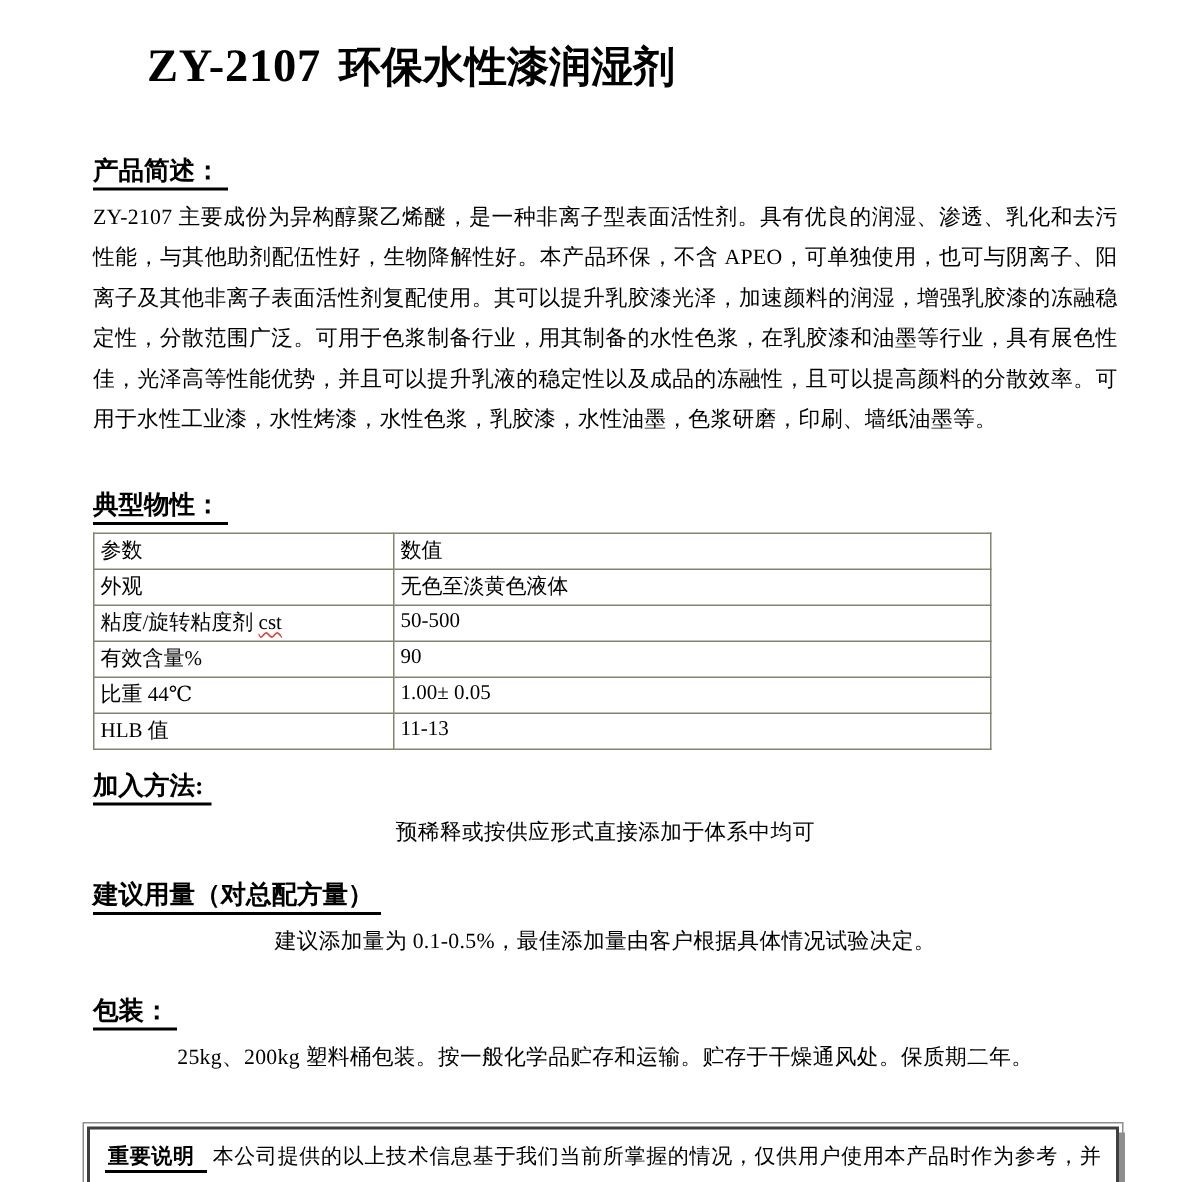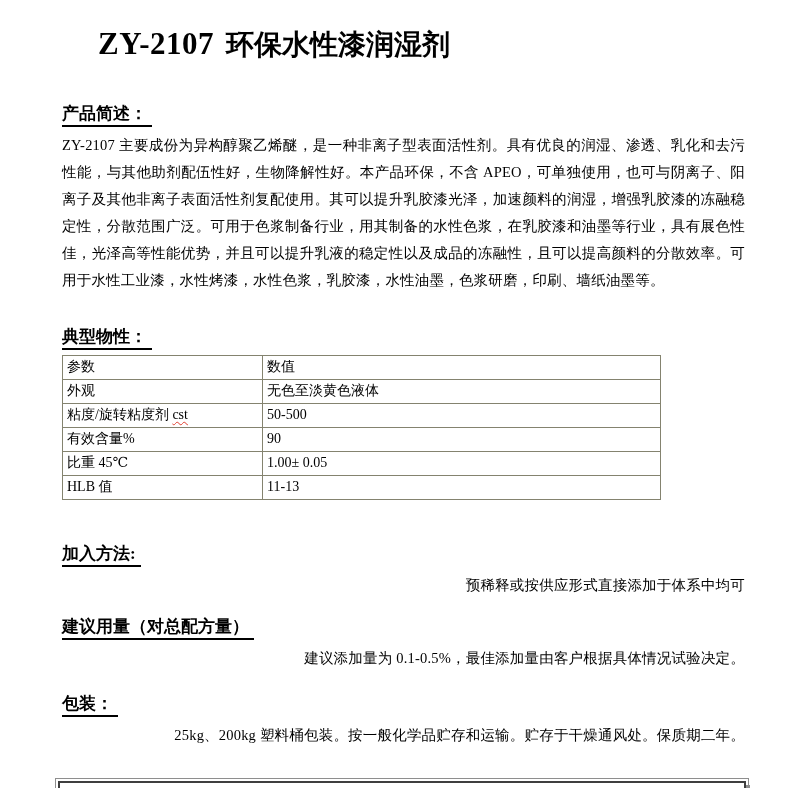--- a/index.html
+++ b/index.html
@@ -33,25 +33,25 @@
   .sec-h { margin: 0 0 7px 0; font-size: 17px; font-weight: bold; }
   .sec-h .hu {
     border-bottom: 2px solid #000;
     padding: 0 5px 2px 0;
   }
 
   .body-text {
     margin: 0; font-size: 14.5px; line-height: 27px;
     text-align: justify; letter-spacing: 0.2px;
   }
-  .single-line { text-align: right; }
+  .single-line { text-align: center; }
 
   .sec-brief   { margin-top: 38px; }
   .sec-props   { margin-top: 31px; }
-  .sec-method  { margin-top: 42px; }
+  .sec-method  { margin-top: 12px; }
   .sec-dosage  { margin-top: 16px; }
   .sec-pack    { margin-top: 20px; }
 
   
   .props-table {
     border-collapse: collapse;
     margin-top: 3px;
     width: 599px;
     table-layout: fixed;
   }
@@ -128,21 +128,21 @@
           </tr>
           <tr>
             <td>粘度/旋转粘度剂 <span class="spell-error">cst</span></td>
             <td>50-500</td>
           </tr>
           <tr>
             <td>有效含量%</td>
             <td>90</td>
           </tr>
           <tr>
-            <td>比重 45℃</td>
+            <td>比重 44℃</td>
             <td>1.00± 0.05</td>
           </tr>
           <tr>
             <td>HLB 值</td>
             <td>11-13</td>
           </tr>
         </tbody>
     </table>
   </div>
 

